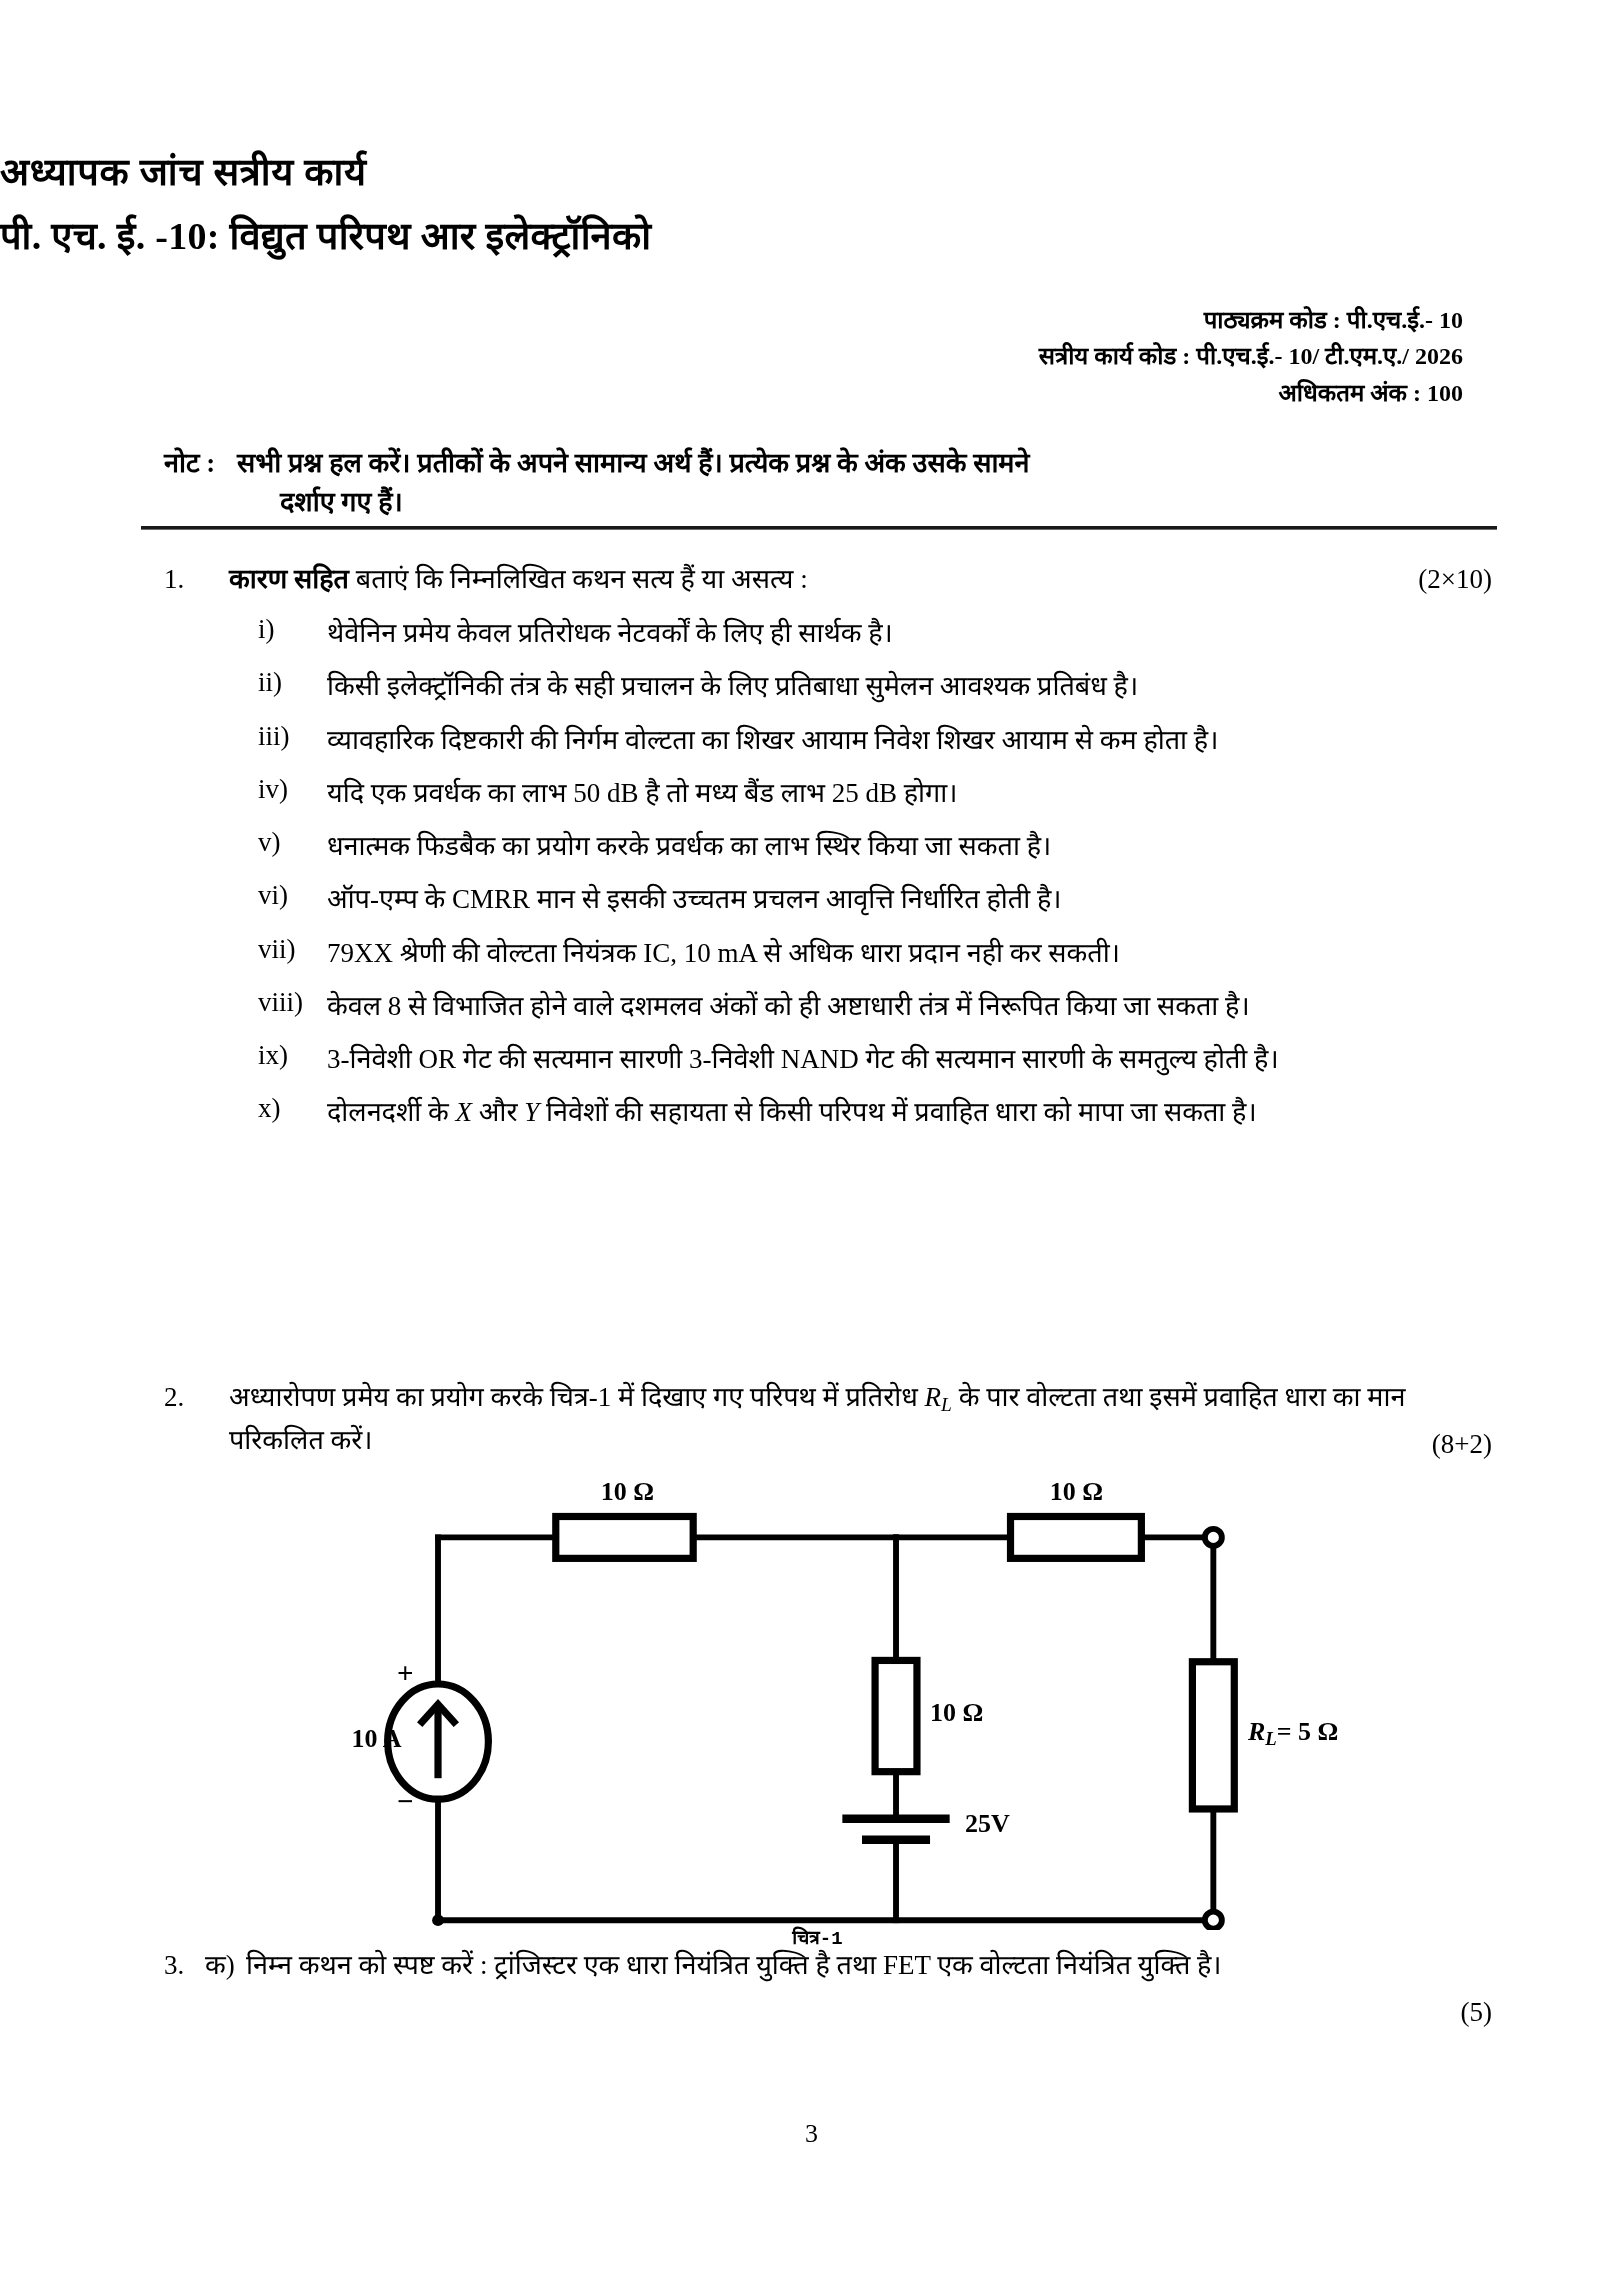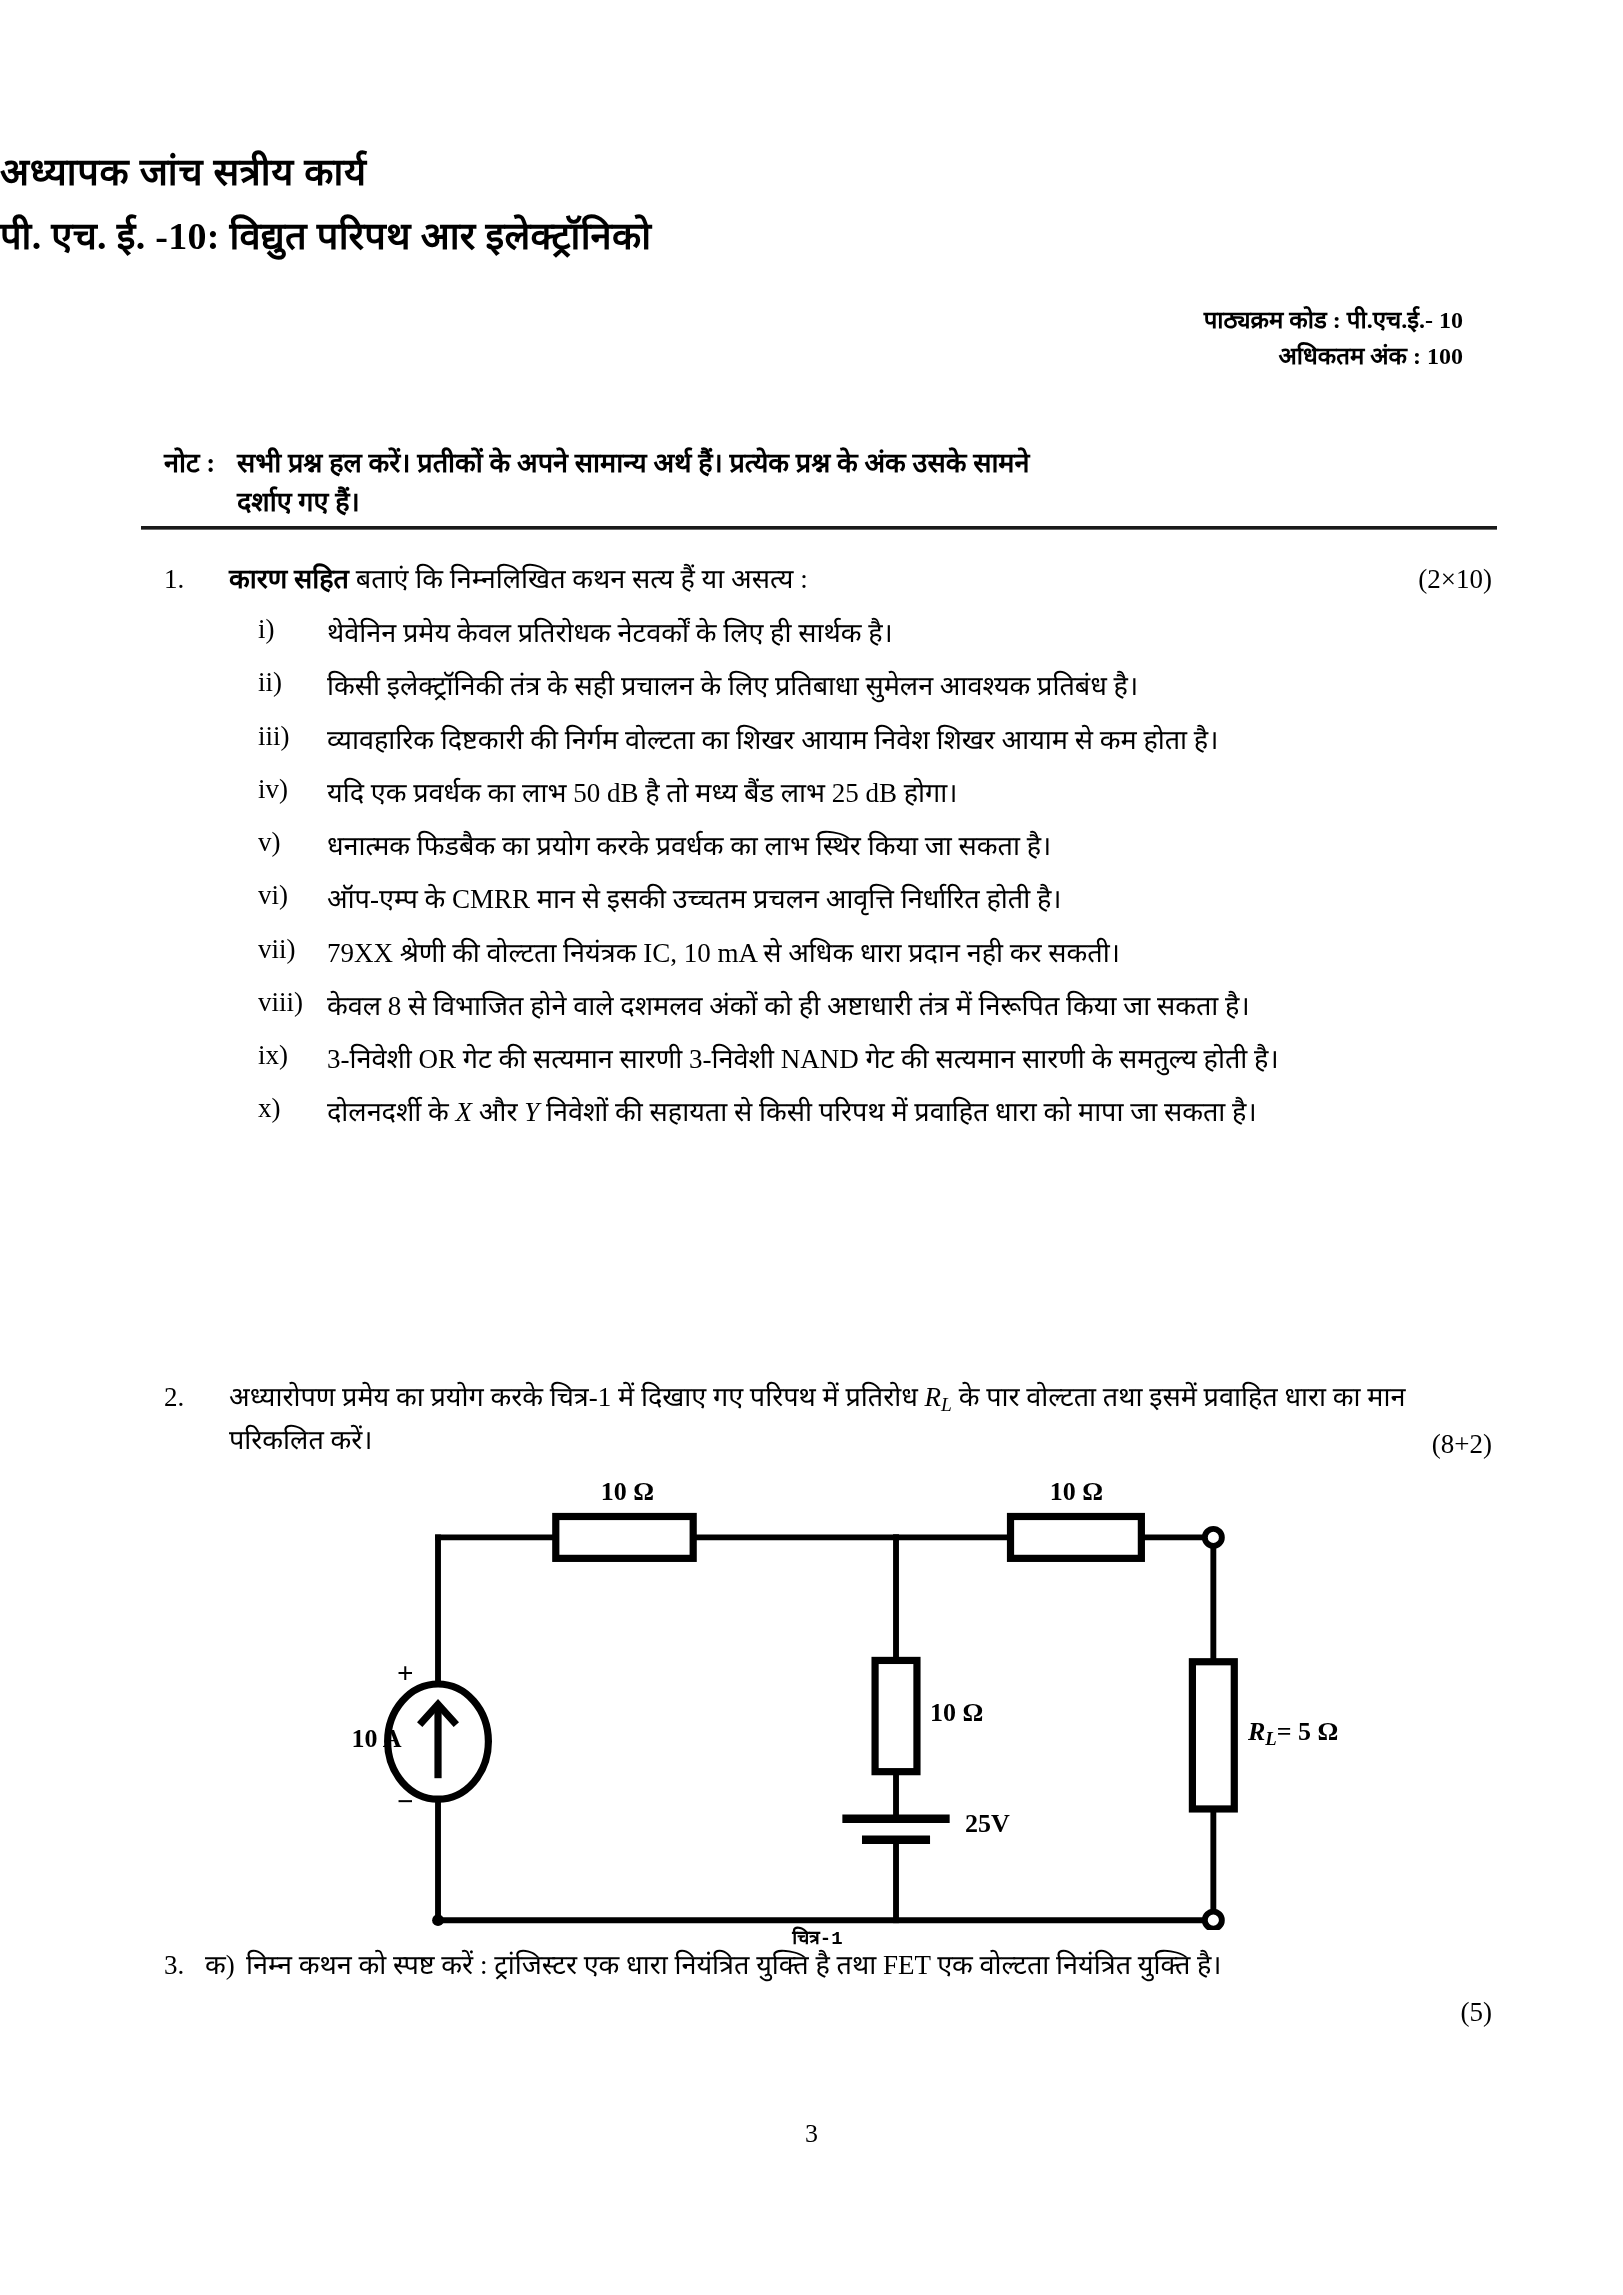--- a/index.html
+++ b/index.html
@@ -60,21 +60,21 @@
     left: 164px;
     top: 444px;
     width: 1325px;
     font-size: 27px;
     line-height: 1.46;
     font-weight: bold;
   }
   .note-row { display: flex; align-items: center; }
   .note-label { width: 73px; flex: 0 0 73px; }
   .note-text { flex: 1 1 auto; }
-  .note-line2 { margin-left: 73px; }
+  .note-line2 { margin-left: 116px; }
 
   .hrule {
     position: absolute;
     left: 141px;
     top: 526px;
     width: 1356px;
     height: 3.3px;
     background: #1a1a1a;
     border-bottom: 1.3px solid #6b6b6b;
   }
@@ -145,20 +145,21 @@
 
 <div class="page">
 
   <div class="header-block">
     <div class="doc-title-1">अध्यापक जांच सत्रीय कार्य</div>
     <div class="doc-title-2">पी. एच. ई. -10: विद्युत परिपथ आर इलेक्ट्रॉनिको</div>
   </div>
 
   <div class="codes-block">
     <div>पाठ्यक्रम कोड : पी.एच.ई.- 10</div>
+    <div>सत्रीय कार्य कोड : पी.एच.ई.- 10/ टी.एम.ए./ 2026</div>
     <div>अधिकतम अंक : 100</div>
   </div>
 
   <div class="note-block">
     <div class="note-row">
       <div class="note-label">नोट :</div>
       <div class="note-text">सभी प्रश्न हल करें। प्रतीकों के अपने सामान्य अर्थ हैं। प्रत्येक प्रश्न के अंक उसके सामने</div>
     </div>
     <div class="note-line2">दर्शाए गए हैं।</div>
   </div>

